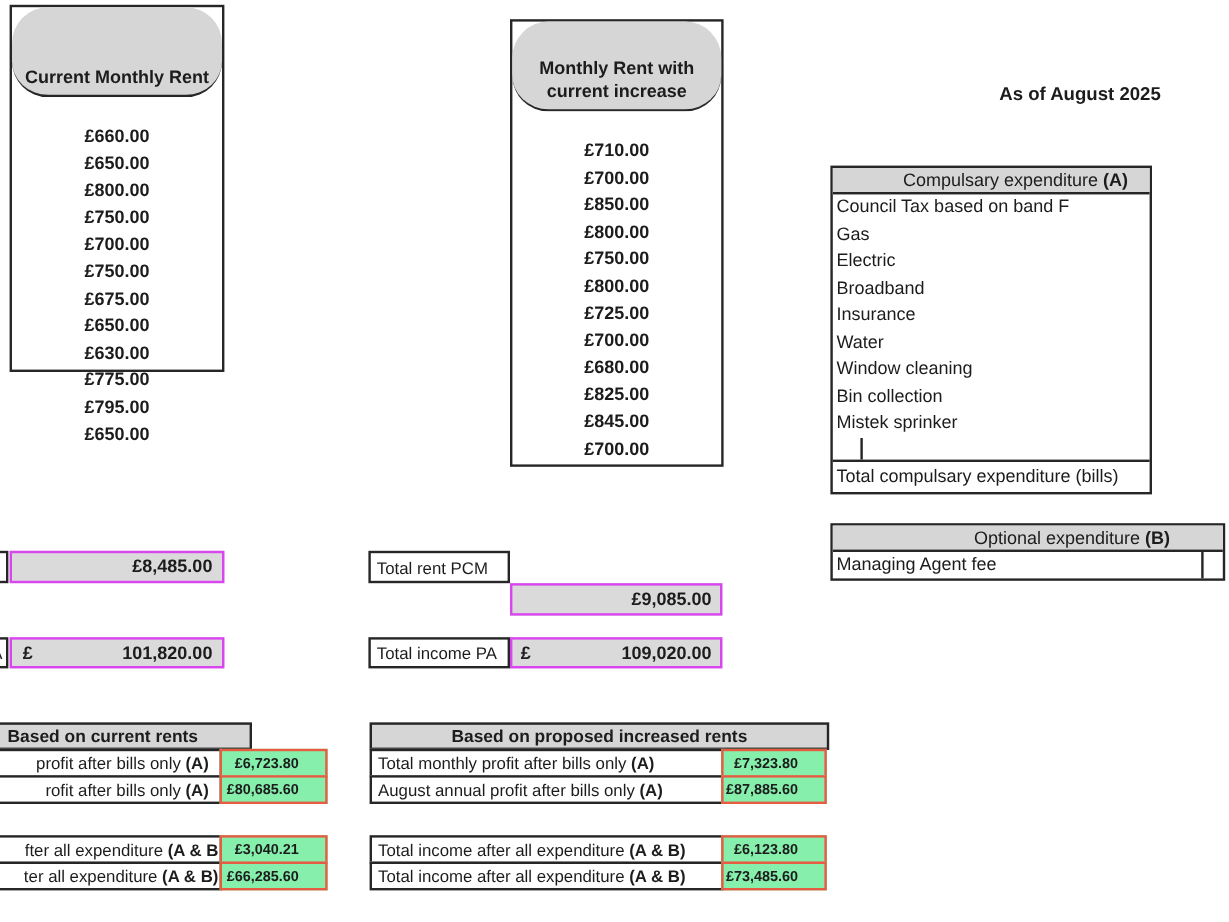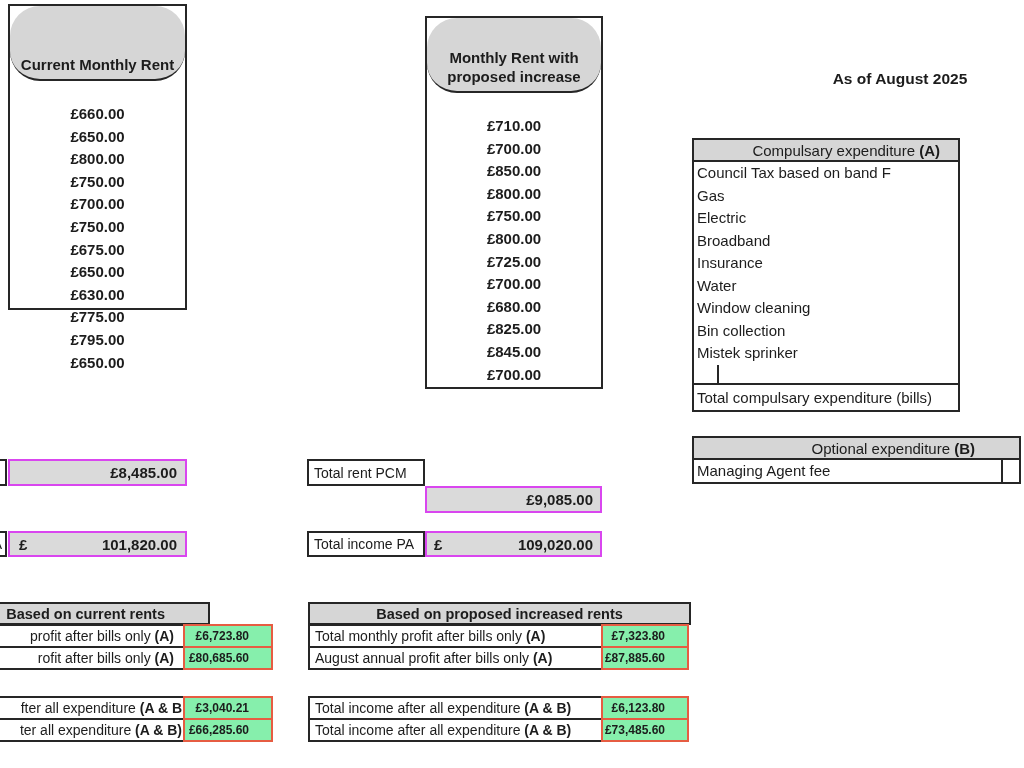--- a/index.html
+++ b/index.html
@@ -72,21 +72,21 @@
         <div class="rent-row">£630.00</div>
         <div class="rent-row">£775.00</div>
         <div class="rent-row">£795.00</div>
         <div class="rent-row">£650.00</div>
       </div>
   </div>
 
   <div class="abs rent-table" style="left:425px;top:16px;width:178px;height:373px;">
     <div class="rent-head">
       <span>Monthly Rent with</span>
-      <span>proposed increase</span>
+      <span>current increase</span>
     </div>
     <div class="rent-body">
         <div class="rent-row">£710.00</div>
         <div class="rent-row">£700.00</div>
         <div class="rent-row">£850.00</div>
         <div class="rent-row">£800.00</div>
         <div class="rent-row">£750.00</div>
         <div class="rent-row">£800.00</div>
         <div class="rent-row">£725.00</div>
         <div class="rent-row">£700.00</div>

